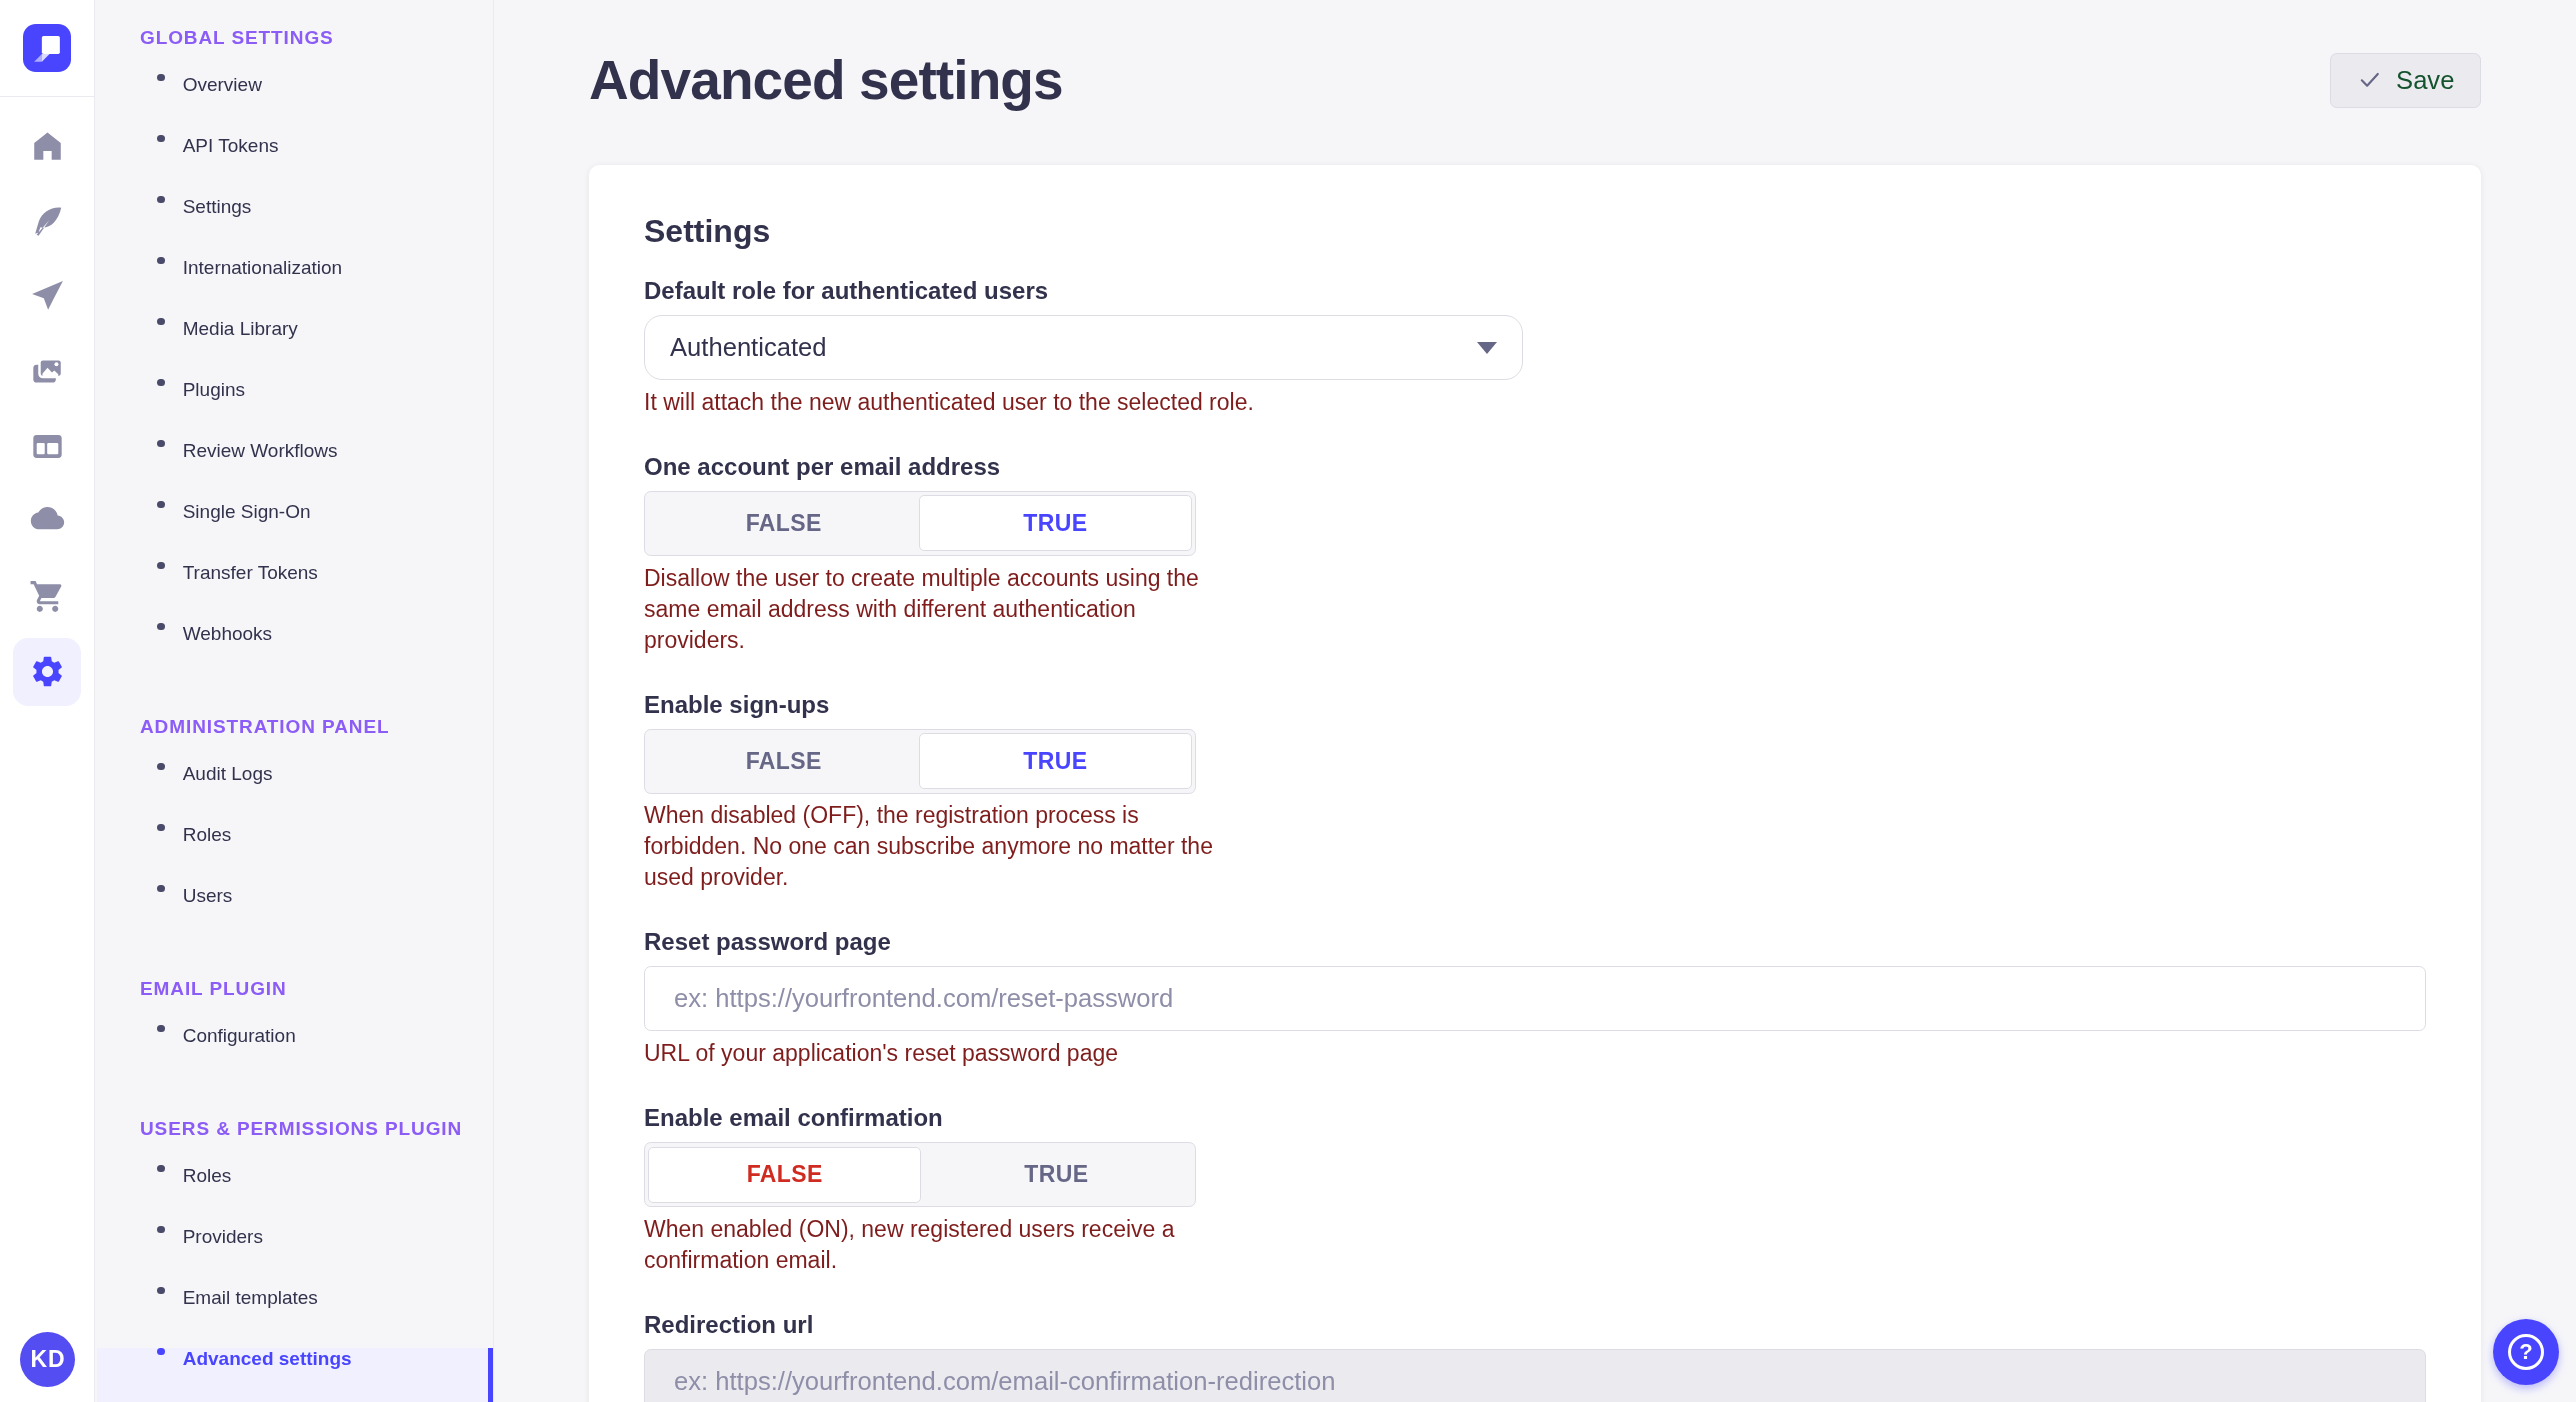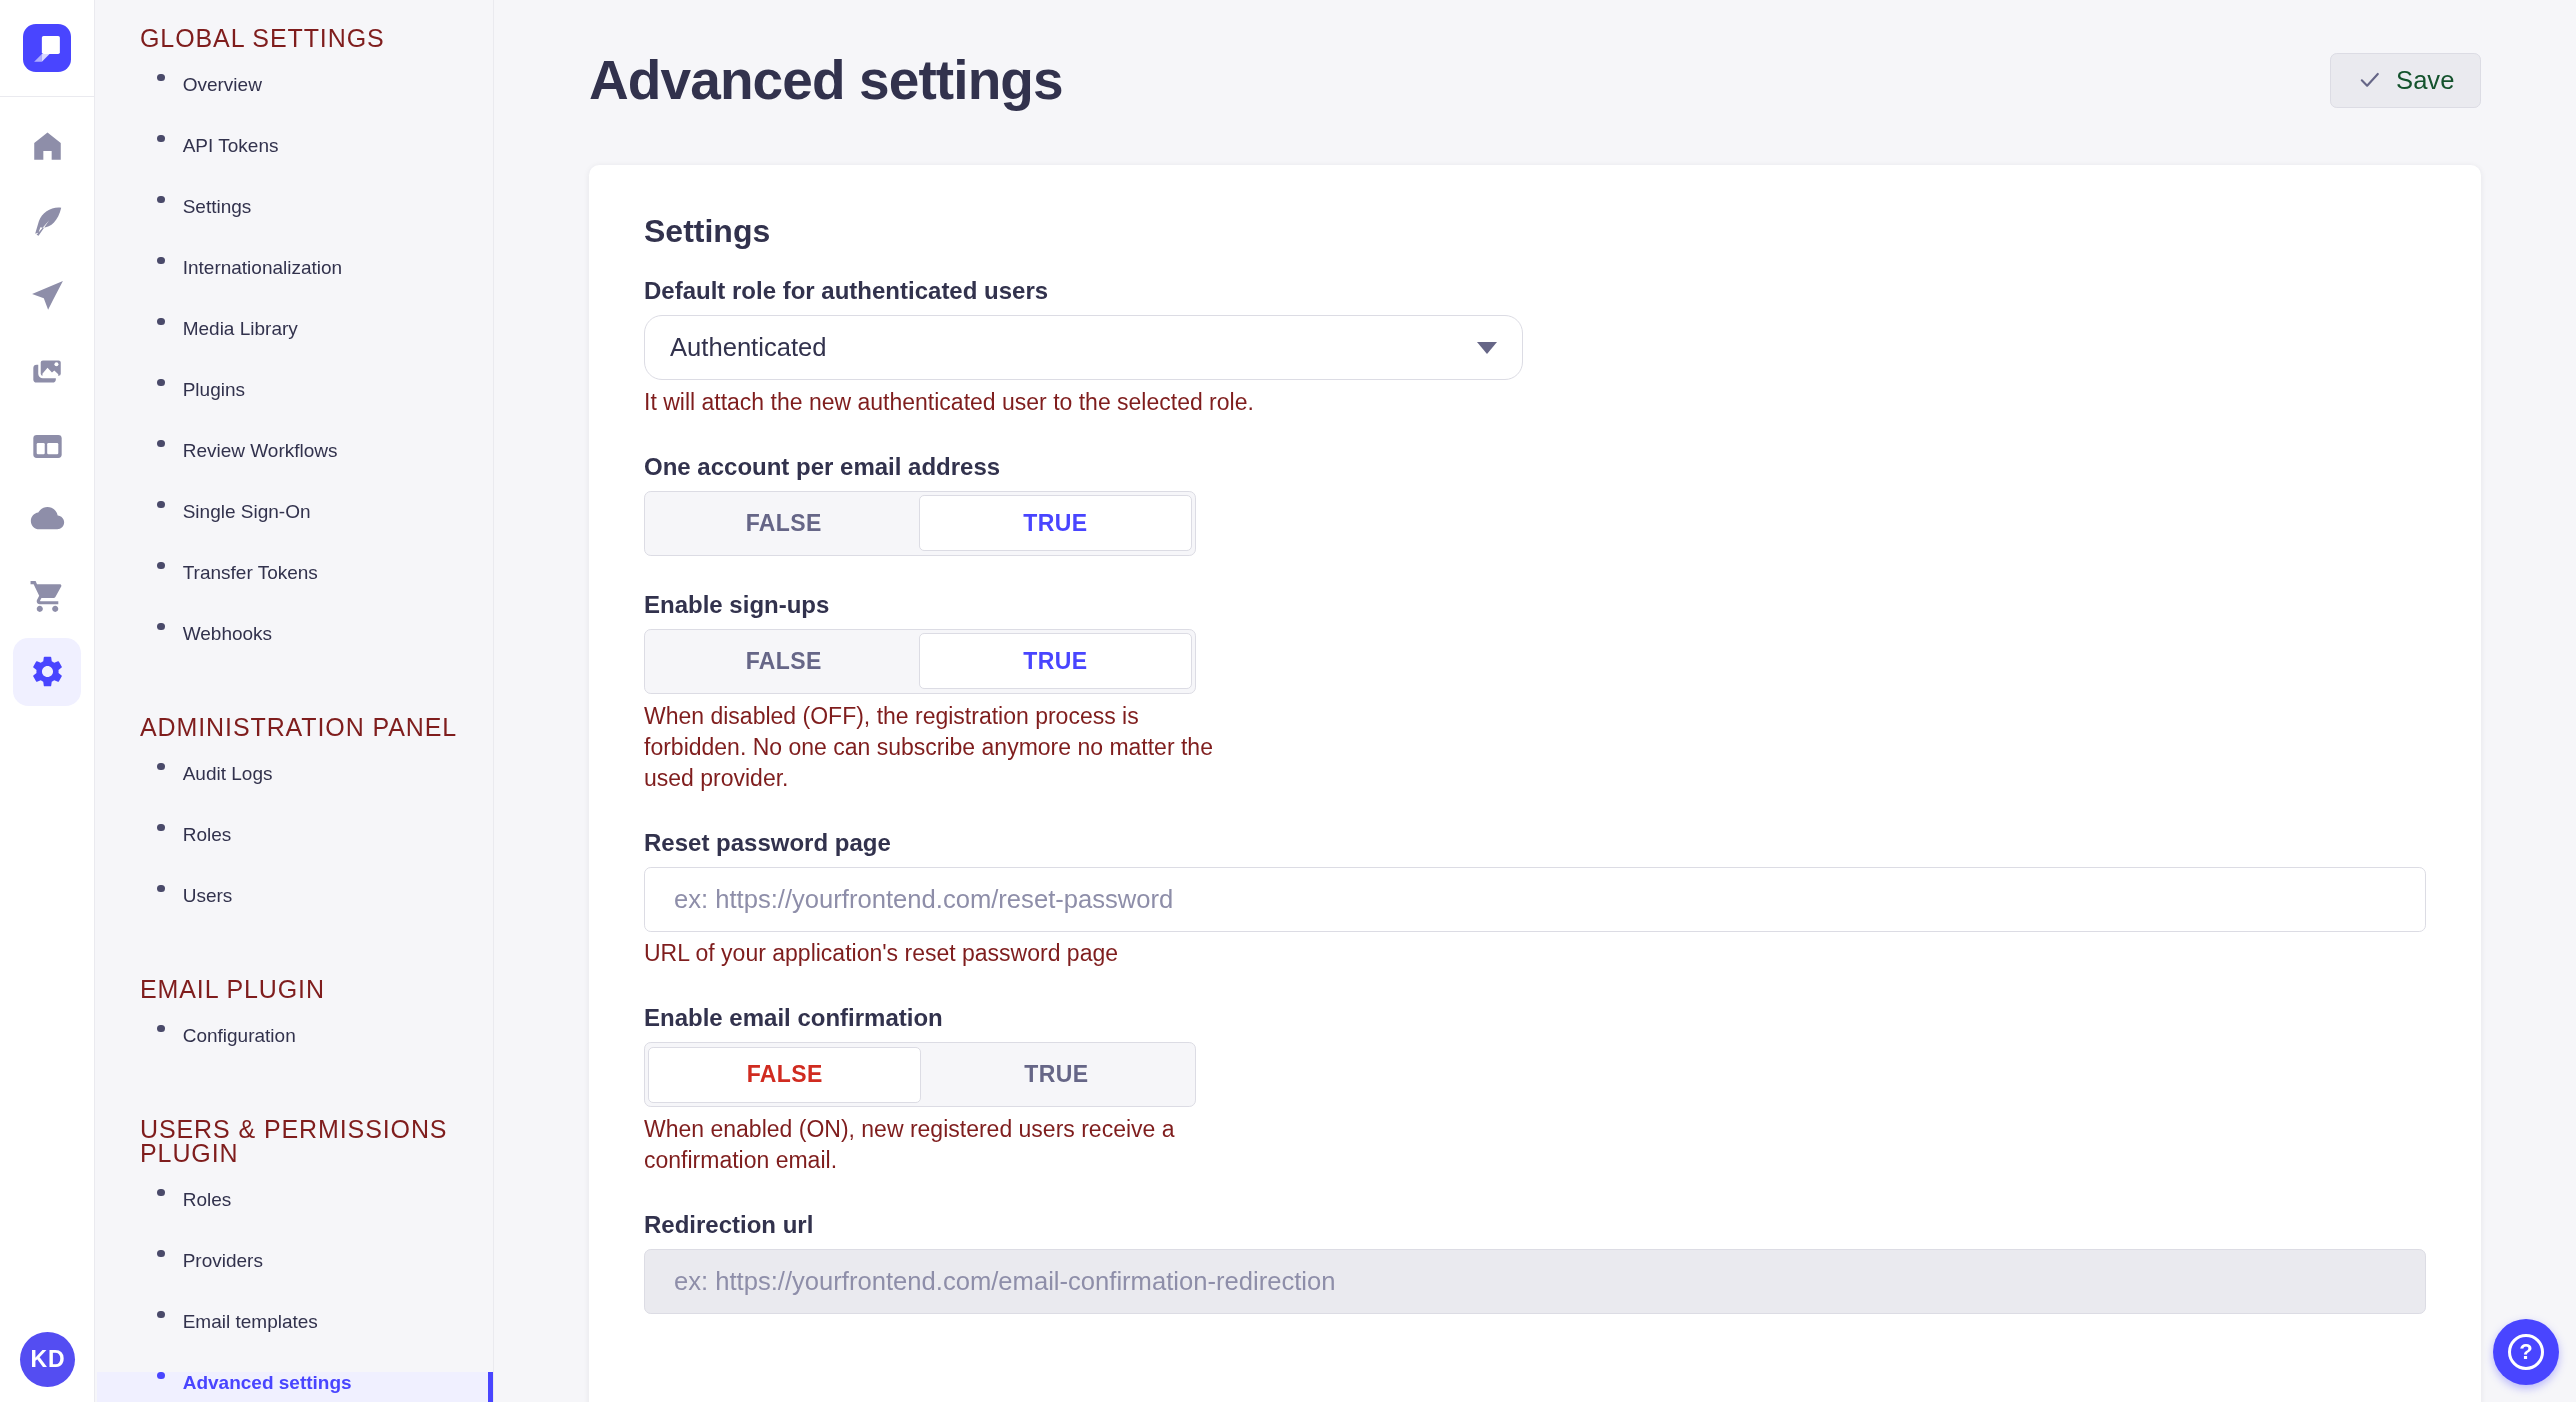--- a/index.html
+++ b/index.html
@@ -17,21 +17,21 @@
   .rail-slot svg { width:37px; height:37px; }
   .rail-active-box { width:68px; height:68px; border-radius:15.3px; background:#f0f0ff;
     display:flex; align-items:center; justify-content:center; }
   .avatar { position:absolute; bottom:15.3px; left:20.4px; width:55px; height:55px; border-radius:50%;
     background:#544df2; color:#ffffff; font-weight:bold; font-size:23px;
     display:flex; align-items:center; justify-content:center; cursor:pointer; letter-spacing:0.9px; }
 
   
   .settings-nav { position:absolute; left:97px; top:0; bottom:0; width:397px; background:#f6f6f9;
     border-right:1.7px solid #eaeaef; overflow:hidden; }
-  .nav-section-title { margin:31px 0 0 43px; font-size:25px; font-weight:normal; color:#7f1d1d;
+  .nav-section-title { margin:31px 0 0 43px; font-size:19px; font-weight:bold; color:#8b5cf6;
     letter-spacing:0.9px; line-height:24px; }
   .nav-section-title.first { margin-top:25.6px; }
   .nav-list { margin-top:24px; }
   .nav-item { height:61px; display:flex; align-items:flex-start; padding-left:60px; font-size:19px;
     color:#32324d; cursor:pointer; position:relative; }
   .nav-item .dot { width:7.7px; height:7.7px; border-radius:50%; background:#4a4a6a; margin-right:18px; flex:none; }
   .nav-item.active { background:#f0f0ff; color:#4945ff; font-weight:bold; height:73px; }
   .nav-item.active .dot { background:#4945ff; }
   .nav-item.active::after { content:""; position:absolute; right:-1.7px; top:0; bottom:0; width:6.8px; background:#4945ff; }
 
@@ -256,20 +256,21 @@
         </div>
         <div class="hint">It will attach the new authenticated user to the selected role.</div>
       </div>
 
       <div class="field">
         <div class="field-label">One account per email address</div>
         <div class="toggle">
           <span class="toggle-opt">FALSE</span>
           <span class="toggle-opt selected sel-true">TRUE</span>
         </div>
+        <div class="hint narrow">Disallow the user to create multiple accounts using the same email address with different authentication providers.</div>
       </div>
 
       <div class="field">
         <div class="field-label">Enable sign-ups</div>
         <div class="toggle">
           <span class="toggle-opt">FALSE</span>
           <span class="toggle-opt selected sel-true">TRUE</span>
         </div>
         <div class="hint narrow">When disabled (OFF), the registration process is forbidden. No one can subscribe anymore no matter the used provider.</div>
       </div>

